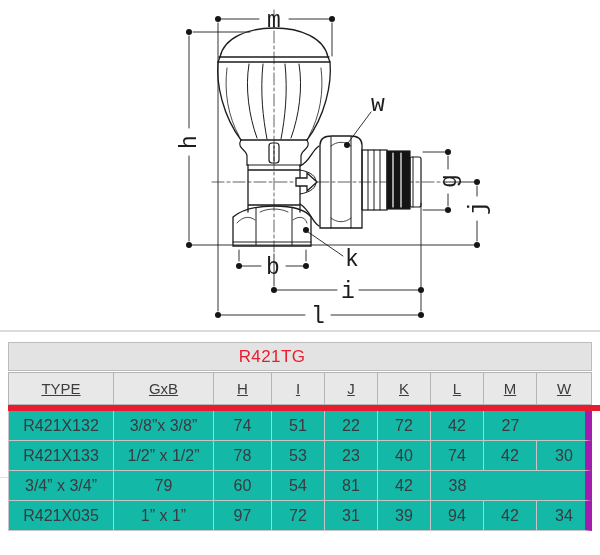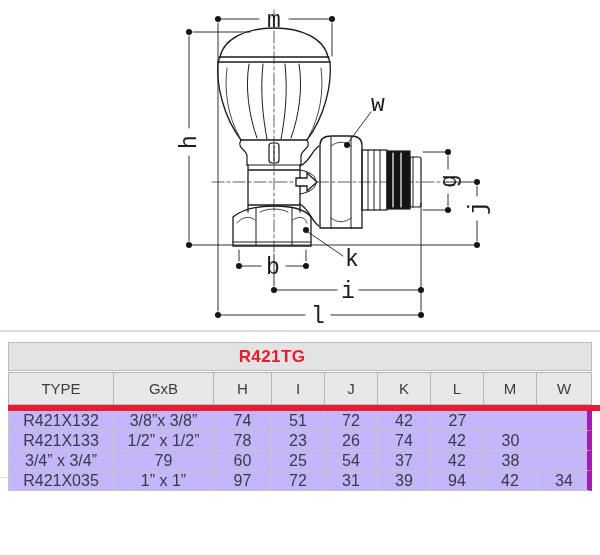--- a/index.html
+++ b/index.html
@@ -10,31 +10,31 @@
   .dim-label{font-family:"Liberation Mono",monospace;font-size:23px;fill:#1c1c1c;}
 
   
   .page-divider{position:absolute;left:0;top:330px;width:600px;height:2px;background:#dcdcdc;}
   .margin-artifact{position:absolute;left:0;top:477px;width:8px;height:1px;background:#e0e0e0;}
 
   
   .table-wrap{position:absolute;left:8px;top:342px;width:584px;}
   .title-row{box-sizing:border-box;height:29px;background:#e3e3e3;border:1px solid #bcbcbc;
              display:flex;align-items:center;justify-content:center;margin-bottom:1px;}
-  .title-text{color:#e81c2e;font-weight:bold;font-size:17px;letter-spacing:.4px;transform:translateX(-28px);}
+  .title-text{color:#e81c2e;font-weight:normal;font-size:17px;letter-spacing:.4px;transform:translateX(-28px);}
   .grid{display:grid;grid-template-columns:105px 100px 58px 53px 53px 53px 53px 53px 54px;}
   .grid-header{box-sizing:border-box;border:1px solid #b5b5b5;background:#e8e8e8;height:33px;}
   .grid-header .cell{color:#3d3d3d;font-size:15px;}
   .cell{display:flex;align-items:center;justify-content:center;box-sizing:border-box;
         border-right:1px solid #c6c6c6;height:100%;}
-  .grid-header .cell{border-right:1px solid #b5b5b5;}
+  .grid-header .cell{border-right:1px solid #b5b5b5;text-decoration:underline;}
   .cell:last-child{border-right:none;}
   .red-bar{width:592px;height:6px;background:#e81c2e;}
-  .grid-row{box-sizing:border-box;height:20px;background:#c4b5fd;border-left:1px solid #c6c6c6;
-            border-right:5px solid #a21caf;border-bottom:1px solid #c6c6c6;}
+  .grid-row{box-sizing:border-box;height:30px;background:#14b8a6;border-left:1px solid #c6c6c6;
+            border-right:7px solid #a21caf;border-bottom:1px solid #c6c6c6;}
   .grid-row .cell{color:#3a3a42;font-size:16px;}
 </style>
 </head>
 <body>
 
 <svg id="diagram" width="600" height="335" viewBox="0 0 600 335">
   <g stroke="#1c1c1c" fill="none" stroke-linecap="round">
 
     <g stroke-width="0.8" stroke="#3a3a3a" stroke-dasharray="12 3 3 3">
       <path d="M274 10 V252"></path>
@@ -180,43 +180,44 @@
     <div class="cell">W</div>
   </div>
 
   <div class="red-bar"></div>
 
   <div class="grid grid-row">
     <div class="cell">R421X132</div>
     <div class="cell">3/8”x 3/8”</div>
     <div class="cell">74</div>
     <div class="cell">51</div>
+    <div class="cell">22</div>
     <div class="cell">72</div>
     <div class="cell">42</div>
     <div class="cell">27</div>
   </div>
 
   <div class="grid grid-row">
     <div class="cell">R421X133</div>
     <div class="cell">1/2” x 1/2”</div>
     <div class="cell">78</div>
+    <div class="cell">53</div>
     <div class="cell">23</div>
-    <div class="cell">26</div>
+    <div class="cell">40</div>
     <div class="cell">74</div>
     <div class="cell">42</div>
     <div class="cell">30</div>
   </div>
 
   <div class="grid grid-row">
     <div class="cell">3/4” x 3/4”</div>
     <div class="cell">79</div>
     <div class="cell">60</div>
-    <div class="cell">25</div>
     <div class="cell">54</div>
-    <div class="cell">37</div>
+    <div class="cell">81</div>
     <div class="cell">42</div>
     <div class="cell">38</div>
   </div>
 
   <div class="grid grid-row">
     <div class="cell">R421X035</div>
     <div class="cell">1” x 1”</div>
     <div class="cell">97</div>
     <div class="cell">72</div>
     <div class="cell">31</div>

